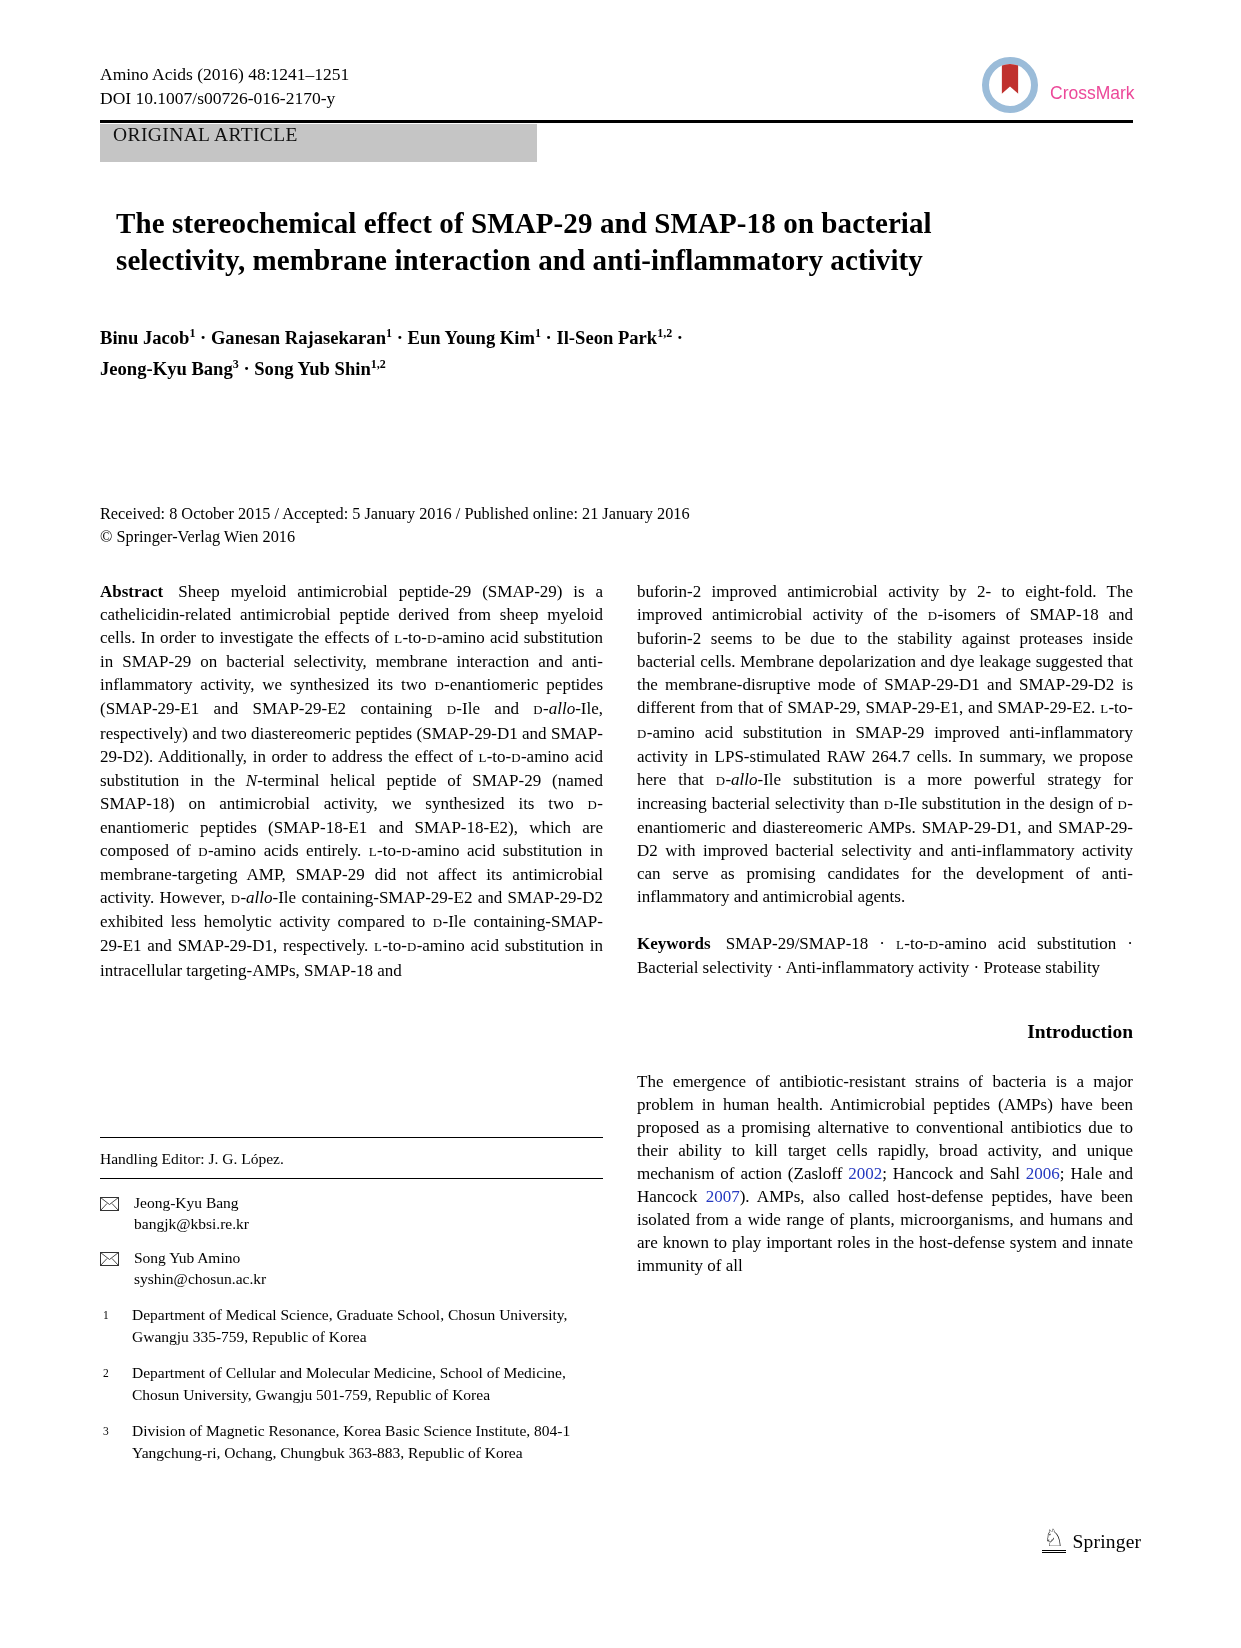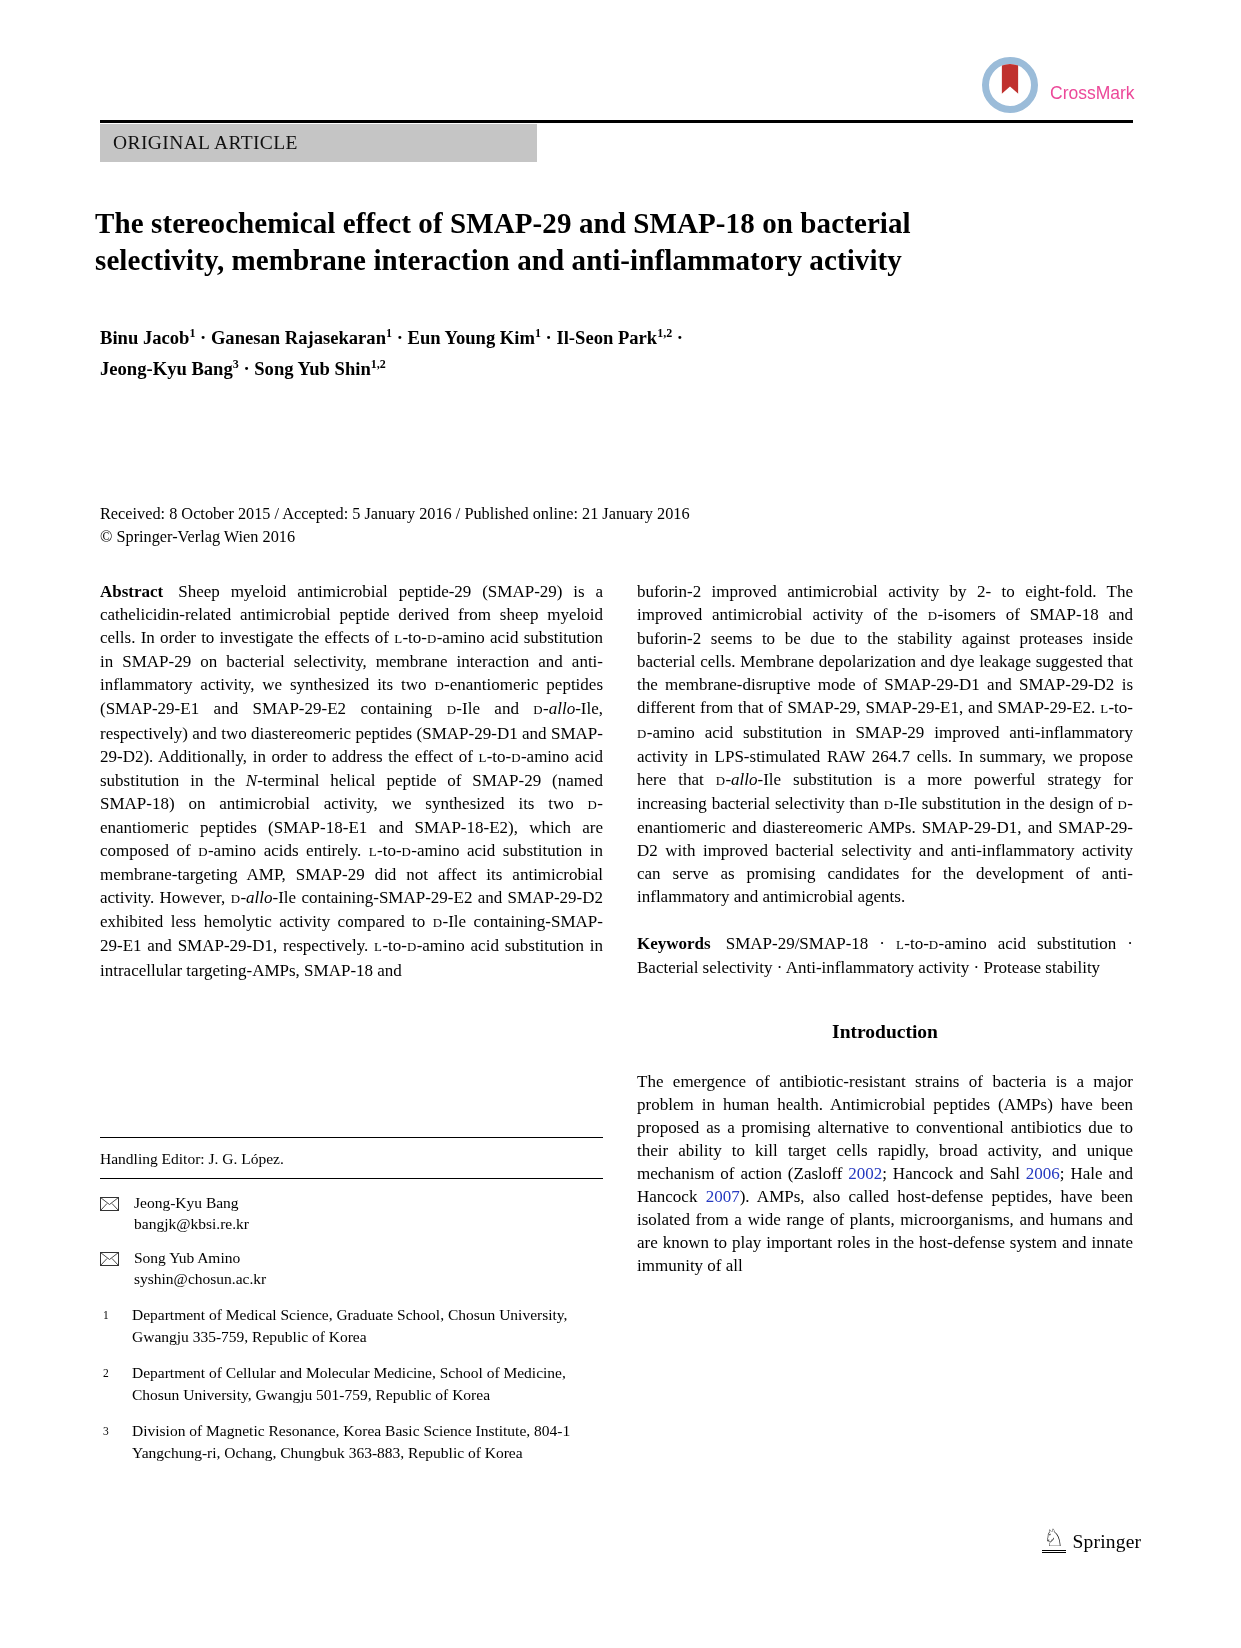--- a/index.html
+++ b/index.html
@@ -10,37 +10,37 @@
   .journal-ref { position:absolute; left:100px; top:63px; font-size:17.5px; line-height:23.5px; }
   .crossmark { position:absolute; left:982px; top:57px; width:200px; height:58px; }
   .cm-circle { position:absolute; left:0; top:0; width:56px; height:56px; border-radius:50%;
                border:7px solid #9bbcd9; background:#fff; overflow:hidden; }
   .cm-ribbon { position:absolute; left:50%; transform:translateX(-50%); top:-1px; width:17px; height:31px;
                background:#c0312e; clip-path:polygon(0 0,100% 0,100% 100%,50% 76%,0 100%); }
   .cm-label { position:absolute; left:68px; top:26px; font-family:"Liberation Sans", sans-serif;
               font-size:17.5px; color:#ec4899; }
   .top-rule { position:absolute; left:100px; top:120px; width:1033px; height:3px; background:#000; }
   .article-type-box { position:absolute; left:100px; top:124px; width:437px; height:38px;
-                      background:#c5c5c5; display:flex; align-items:center; padding-left:13px;
+                      background:#c5c5c5; display:flex; padding-left:13px;
                       font-size:19.5px; letter-spacing:0.4px; color:#111; }
 
   
-  .title { position:absolute; left:95px; top:205px; width:940px; font-size:29px; font-weight:bold;
+  .title { position:absolute; left:116px; top:205px; width:940px; font-size:29px; font-weight:bold;
            line-height:37px; letter-spacing:0.1px; }
   .authors { position:absolute; left:100px; top:320px; width:800px; font-size:18.6px; font-weight:bold;
              line-height:27px; }
   .authors sup { font-size:12px; }
   .dates { position:absolute; left:100px; top:502px; font-size:16.3px; line-height:23px; }
 
   
   .col { position:absolute; top:580px; font-size:17px; line-height:23.1px; text-align:justify; }
   .col-left  { left:100px; width:503px; }
   .col-right { left:637px; width:496px; }
   .keywords { margin-top:24px; }
-  .intro-head { font-size:19.5px; font-weight:bold; margin:40px 0 27px 0; text-align:center; }
+  .intro-head { font-size:19.5px; font-weight:bold; margin:40px 0 27px 0; text-align:right; }
 
   
   sc  { font-size:0.76em; text-transform:uppercase; letter-spacing:0.03em; }
   gap { display:inline-block; width:15px; }
   yr  { color:#2539c0; }
 
   
   .footnotes { position:absolute; left:100px; top:1137px; width:503px; font-size:15.5px; line-height:21px; }
   .fn-rule { border:none; border-top:1.6px solid #000; margin:0; }
   .editor { margin:10px 0 9px 0; }
@@ -54,20 +54,24 @@
   
   .springer { position:absolute; left:1042px; top:1526px; display:flex; align-items:flex-end; }
   .knight { font-size:24px; line-height:24px; border-bottom:3px double #000; padding:0 1px 0 1px; }
   .springer-label { font-size:19.5px; margin-left:7px; letter-spacing:0.2px; }
 </style>
 </head>
 <body>
 
 <div class="page">
 
+  <div class="journal-ref">
+    <div>Amino Acids (2016) 48:1241–1251</div>
+    <div>DOI 10.1007/s00726-016-2170-y</div>
+  </div>
 
   <div class="crossmark">
     <div class="cm-circle">
       <div class="cm-ribbon"></div>
     </div>
     <div class="cm-label">CrossMark</div>
   </div>
 
   <div class="top-rule"></div>
   <div class="article-type-box">

